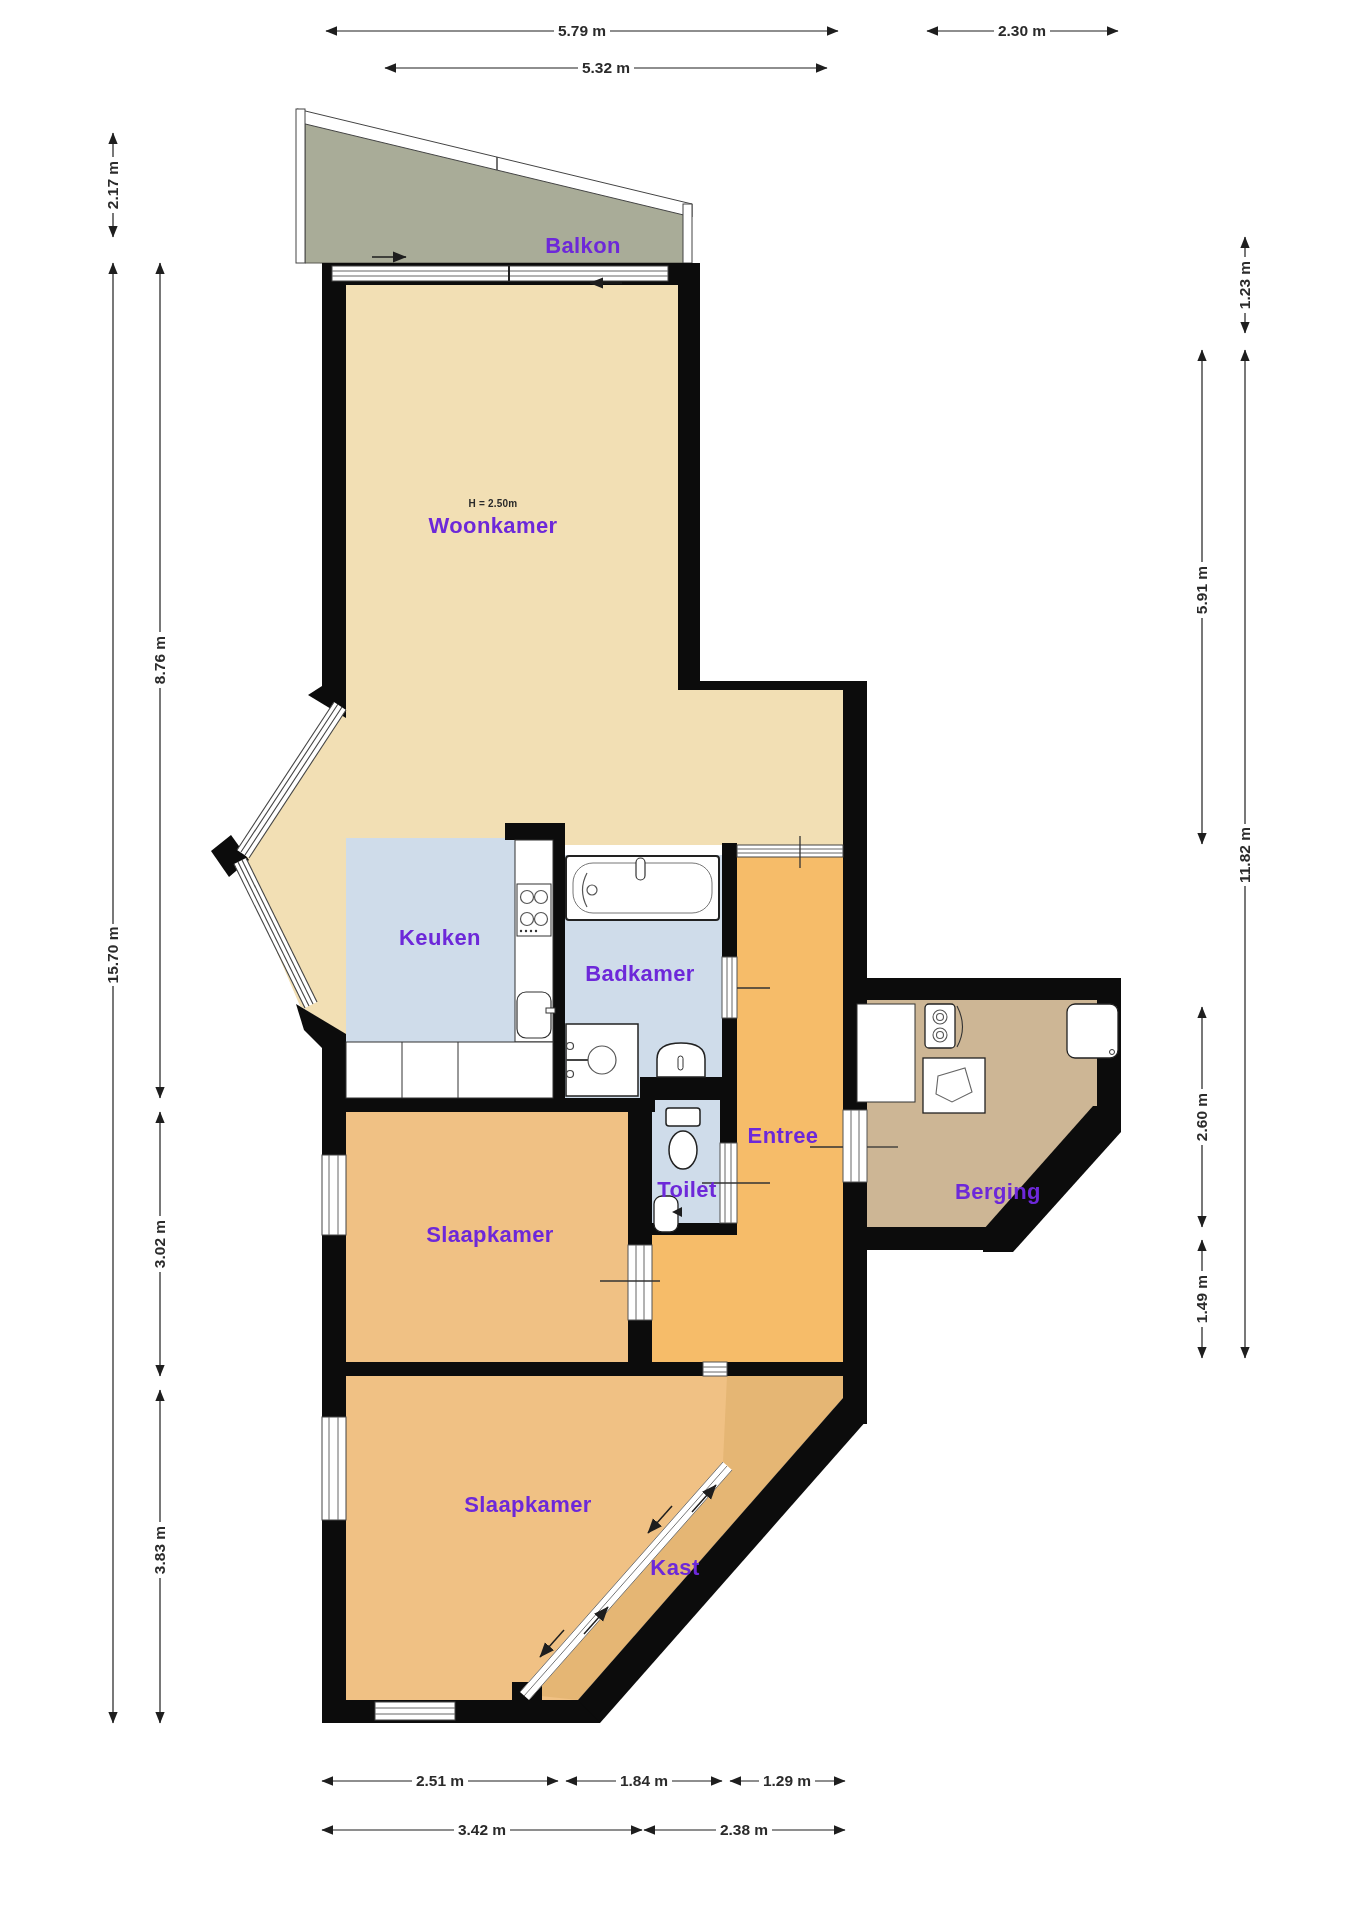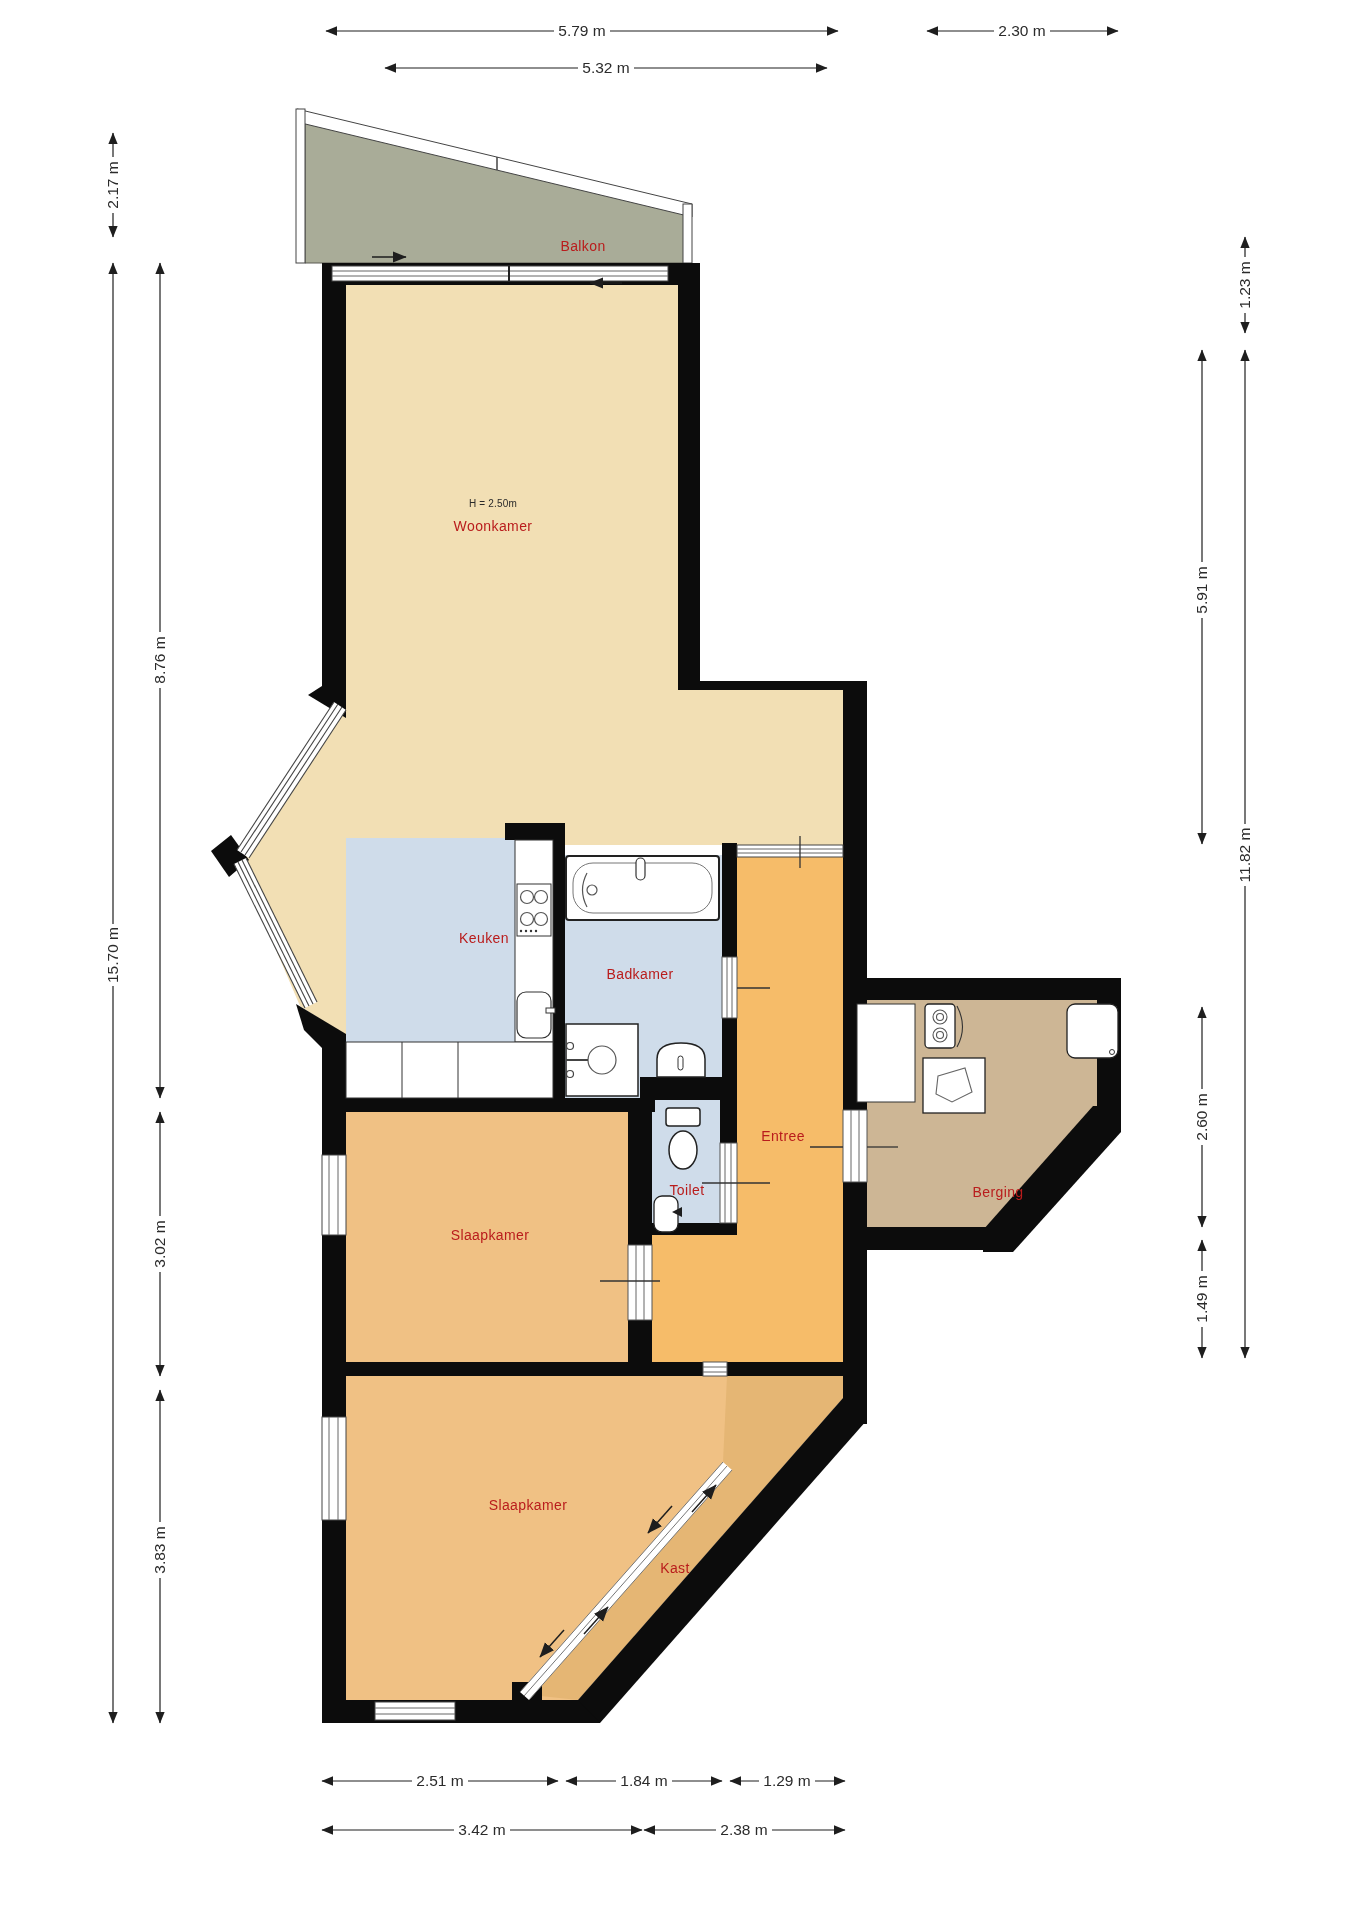--- a/index.html
+++ b/index.html
@@ -1,19 +1,19 @@
 <!DOCTYPE html>
 <html><head>
 <meta charset="utf-8">
 <style>
   html,body{margin:0;padding:0;background:#fff;}
   #canvas{position:relative;width:1284px;height:1920px;background:#fff;overflow:hidden;
-          font-family:"Liberation Sans",sans-serif;}
+          font-family:"Liberation Sans",sans-serif;font-weight:bold;}
   svg{position:absolute;left:0;top:0;}
-  .lbl{position:absolute;transform:translate(-50%,-50%);font-size:14px;color:#b91c1c;
+  .lbl{position:absolute;transform:translate(-50%,-50%);font-size:22px;color:#6d28d9;
        letter-spacing:.4px;white-space:nowrap;}
   .lbl-sub{font-size:10px;letter-spacing:.2px;color:#2a2a2a;}
   .dim-text{font-size:15.5px;fill:#2b2b2b;font-family:"Liberation Sans",sans-serif;}
   .footer{position:absolute;left:771px;top:1890px;transform:translate(-50%,-50%);
           text-align:center;font-size:13.5px;color:#222;line-height:17px;white-space:nowrap;}
 </style>
 </head>
 <body>
 
 <div id="canvas">
@@ -295,21 +295,21 @@
     <g transform="translate(744,1830)">
           <rect x="-28" y="-9" width="56" height="18" fill="#fff"></rect>
           <text class="dim-text" y="5" text-anchor="middle">2.38 m</text>
         </g>
   </g>
 </svg>
 
 <div class="lbl" style="left:583px;top:246px;">Balkon</div>
 <div class="lbl" style="left:493px;top:482px;margin-top:44px;">Woonkamer</div>
 <div class="lbl lbl-sub" style="left:493px;top:503px;">H = 2.50m</div>
-<div class="lbl" style="left:440px;top:938px;margin-left:44px;">Keuken</div>
+<div class="lbl" style="left:440px;top:938px;">Keuken</div>
 <div class="lbl" style="left:640px;top:974px;">Badkamer</div>
 <div class="lbl" style="left:783px;top:1136px;">Entree</div>
 <div class="lbl" style="left:687px;top:1190px;">Toilet</div>
 <div class="lbl" style="left:970px;top:1192px;margin-left:28px;">Berging</div>
 <div class="lbl" style="left:490px;top:1235px;">Slaapkamer</div>
 <div class="lbl" style="left:528px;top:1505px;">Slaapkamer</div>
 <div class="lbl" style="left:675px;top:1568px;">Kast</div>
 
 </div>
 

